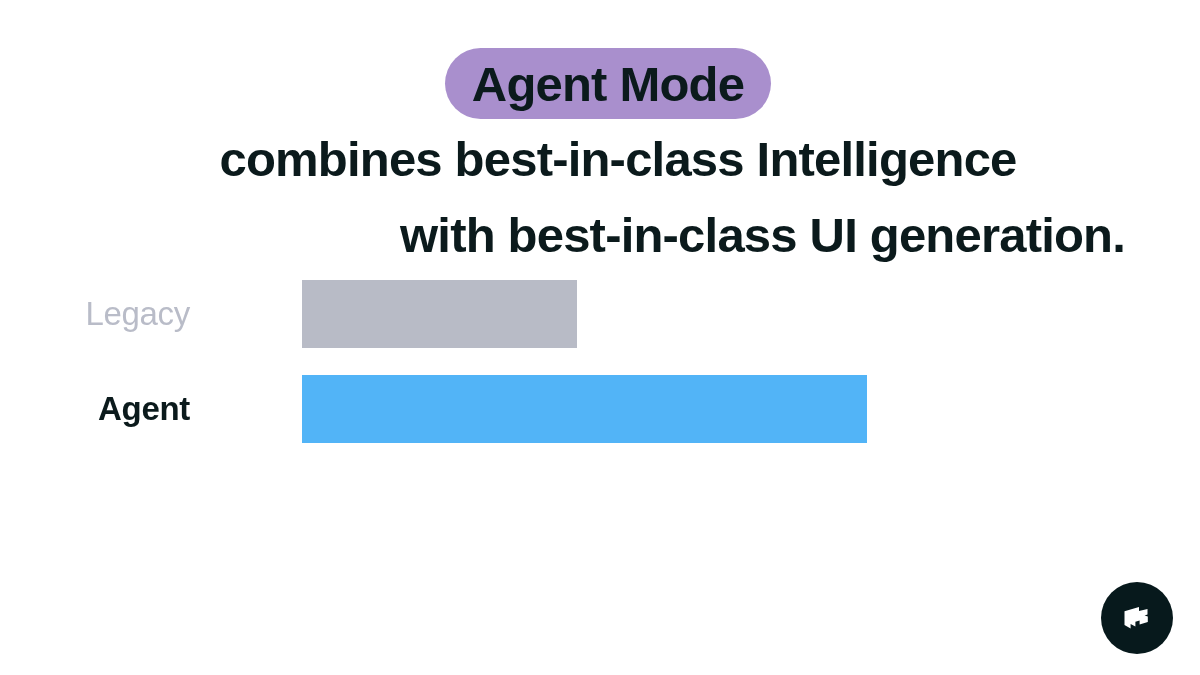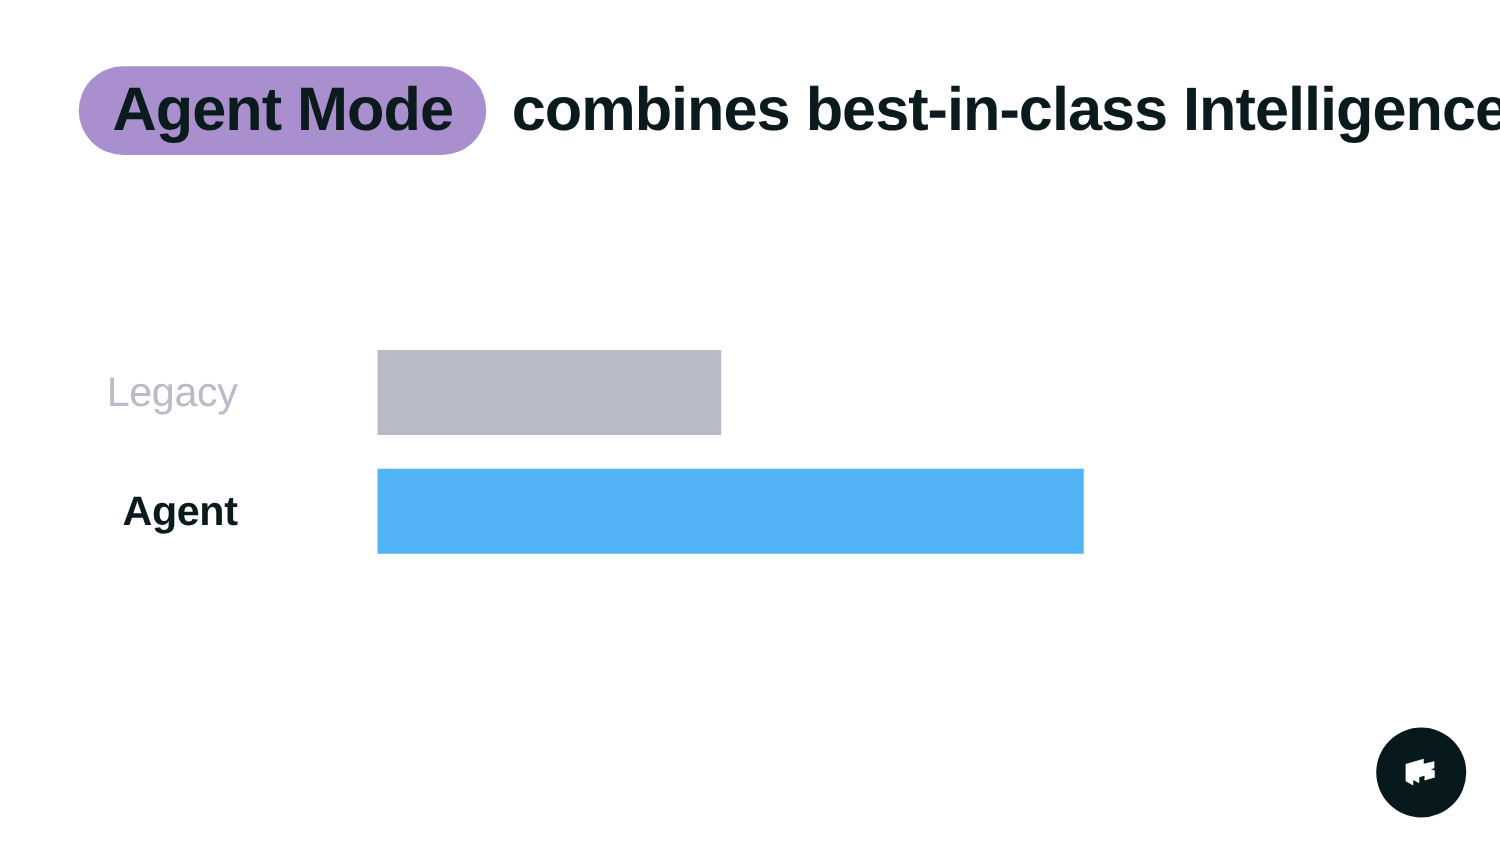--- a/index.html
+++ b/index.html
@@ -19,20 +19,21 @@
     left:63px; top:48px;
     width:1090px;
   }
   .hl-line{
     font-size:49px;
     font-weight:700;
     line-height:80px;
     color:#0b1a1c;
     letter-spacing:-0.8px;
     white-space:nowrap;
+    flex-direction:column;
   }
   .hl-line1{display:flex;align-items:center;gap:0;}
   .pill{
     display:inline-flex;
     align-items:center;
     justify-content:center;
     background:#a98fcd;
     color:#0b1a1c;
     border-radius:40px;
     height:71px;
@@ -98,20 +99,21 @@
 </head>
 <body>
 
 <div class="stage">
 
   <div class="headline">
     <div class="hl-line hl-line1">
       <span class="pill">Agent Mode</span>
       <span class="hl-rest">combines best-in-class Intelligence</span>
     </div>
+    <div class="hl-line hl-line2">with best-in-class UI generation.</div>
   </div>
 
   <div class="chart">
 
     <div class="cat-label cat-legacy">Legacy</div>
     <div class="cat-label cat-agent">Agent</div>
 
     <div class="plot">
       <div class="row row-legacy">
         <div class="bar bar-legacy" style="width: 275.2px; background: rgb(184, 187, 198);"></div>

